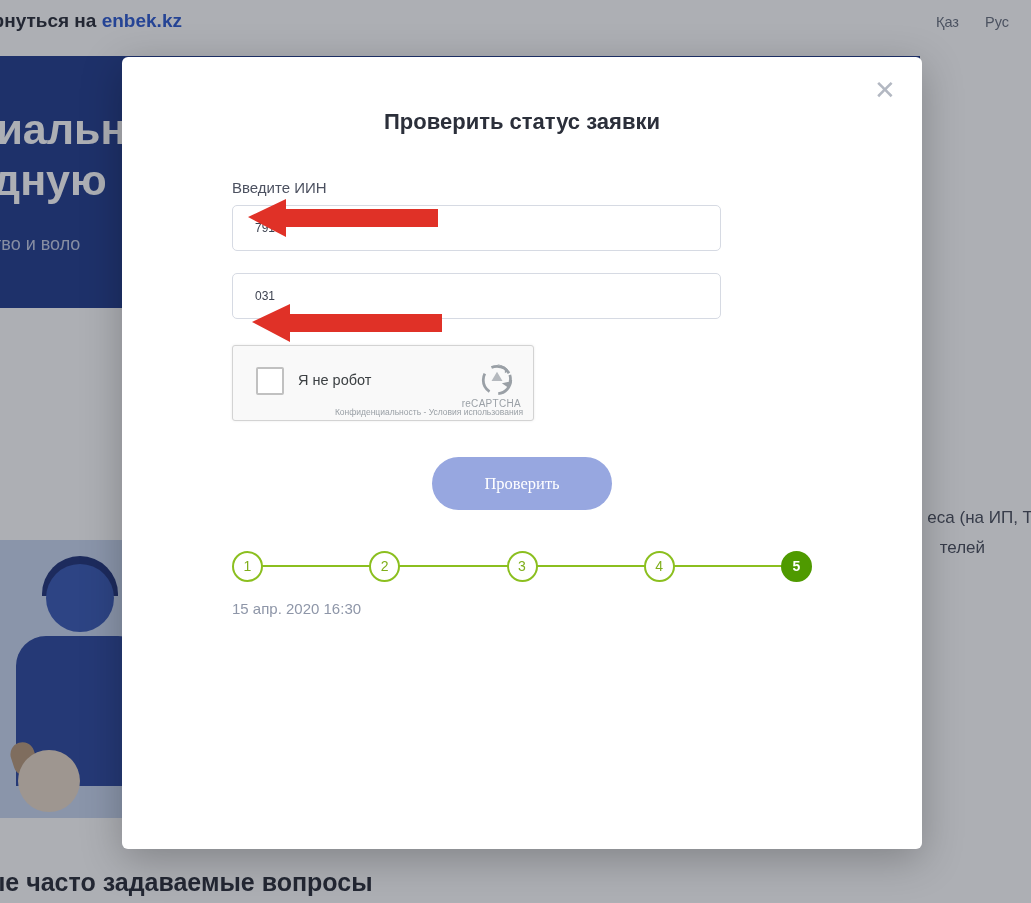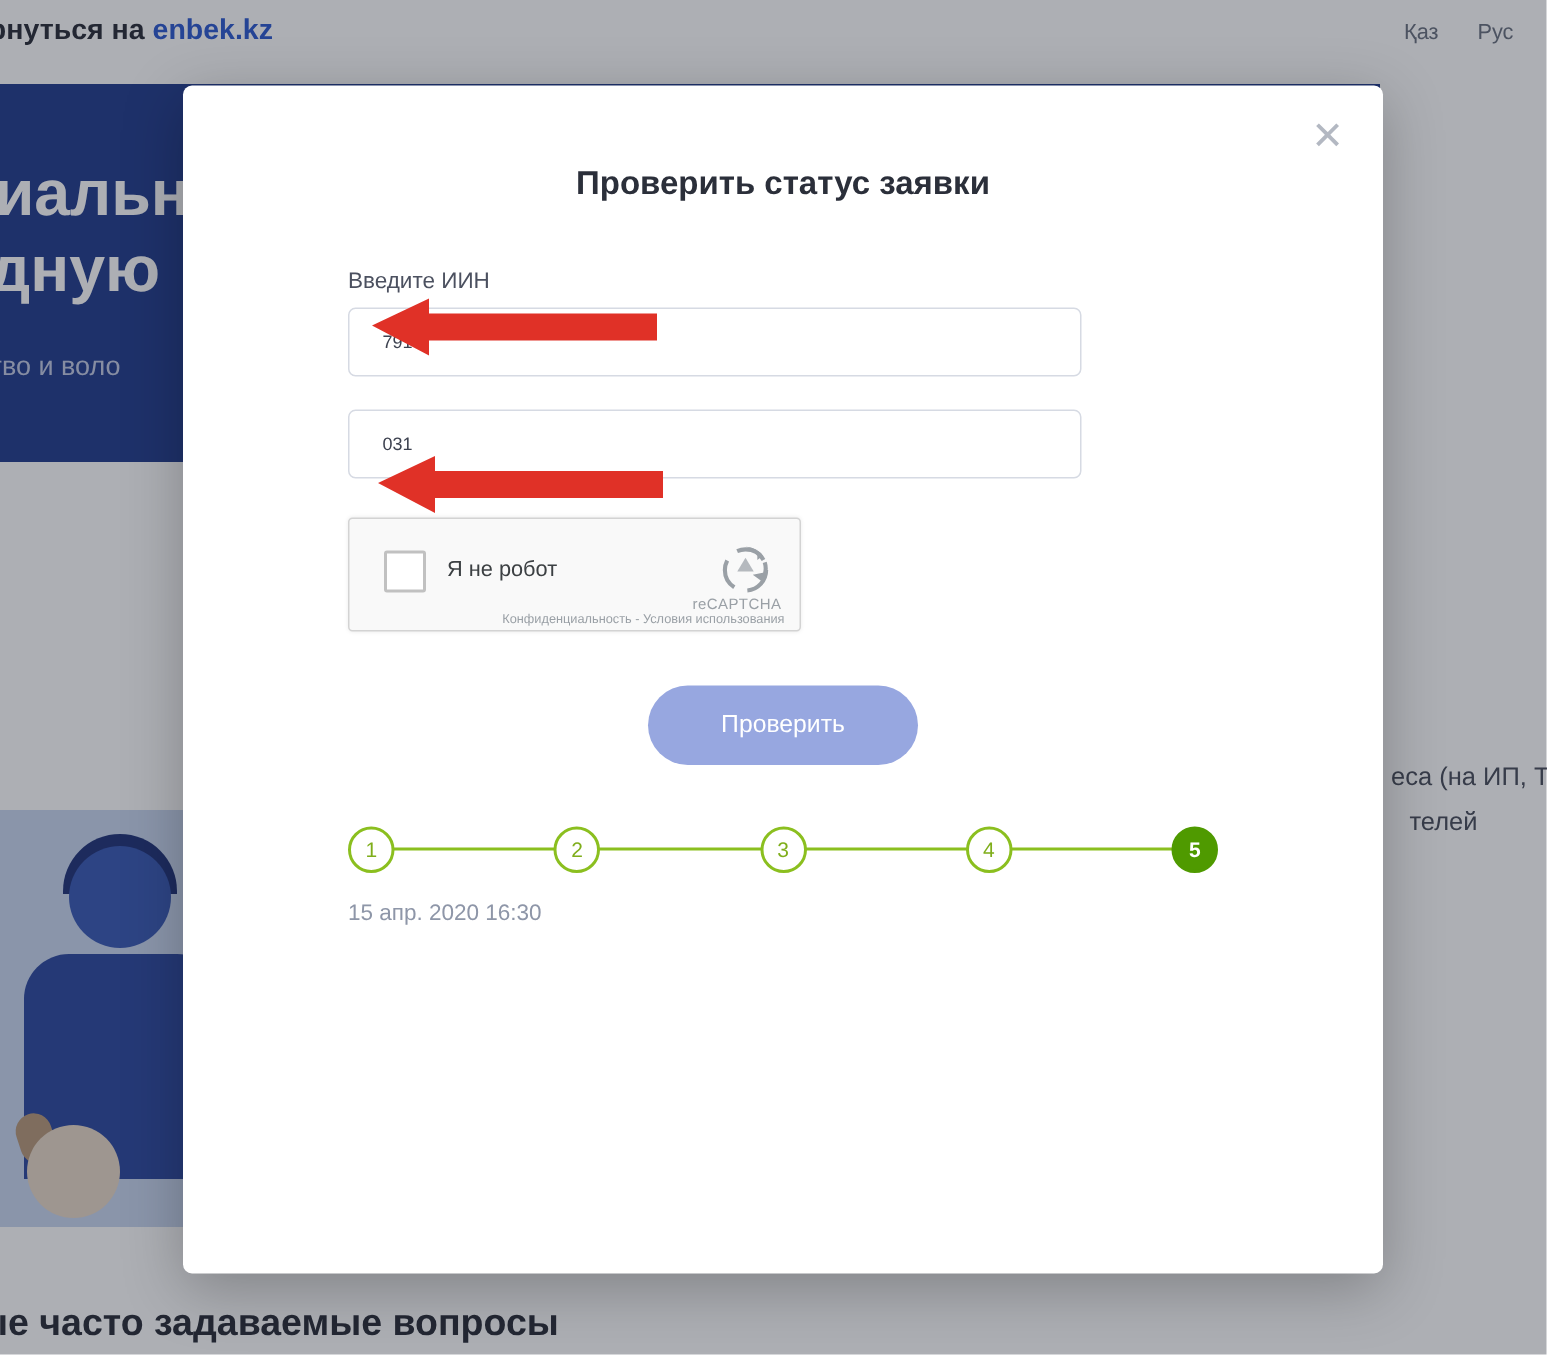--- a/index.html
+++ b/index.html
@@ -262,21 +262,21 @@
     justify-content: center;
   }
   .submit-btn {
     width: 180px;
     height: 53px;
     border: none;
     border-radius: 27px;
     background: #97a7e0;
     color: #ffffff;
     font-size: 16.5px;
-    font-family: Liberation Sans, sans-serif;
+    font-family: Liberation Serif, serif;
     cursor: pointer;
   }
 
   
   .stepper {
     margin: 40px 0 0 0;
     position: relative;
     width: 580px;
     height: 32px;
     display: flex;

